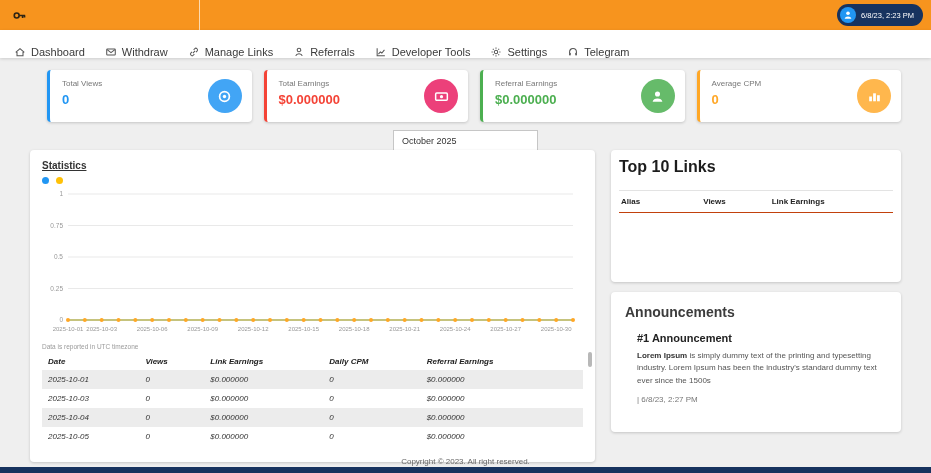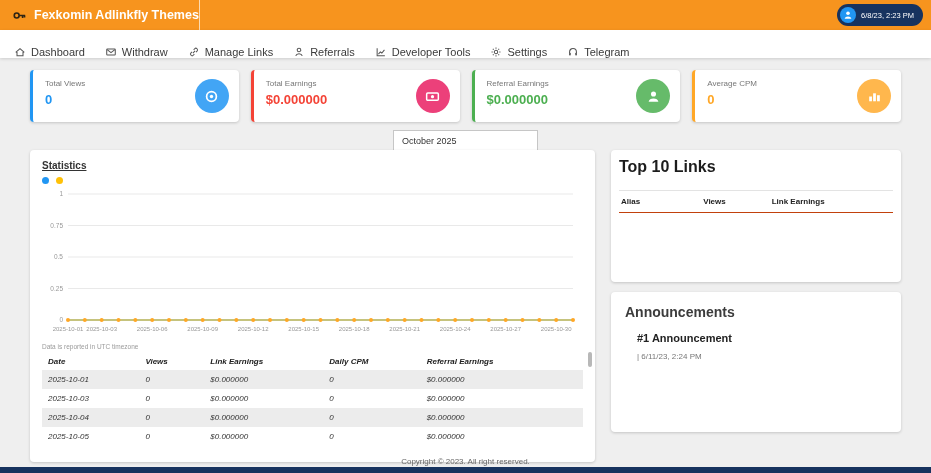--- a/index.html
+++ b/index.html
@@ -33,21 +33,21 @@
   }
   .nav-item{ display:flex; align-items:center; gap:5px; padding:0 10px; height:28px;
              font-size:11px; color:#3a3a3a; cursor:pointer; text-decoration:none;margin-top:16px;}
   .nicon{ display:flex; color:#555; }
   
   .cards-row{ position:absolute; top:70px; left:30px; right:30px; display:flex; gap:12px;}
   .stat-card{ flex:1; background:#fff; border-radius:4px; height:52px; position:relative;
               box-shadow:0 1px 3px rgba(0,0,0,.18); padding:9px 12px; border-left:3px solid #999;}
   .stat-card .label{ font-size:8px; color:#777;}
   .stat-card .value{ font-size:13px; font-weight:bold; margin-top:4px;}
-  .c-blue { border-left-color:#2196f3;}  .c-blue  .value{ color:#2196f3;}
+  .c-blue { border-left-color:#2196f3;margin-left:17px;}  .c-blue  .value{ color:#2196f3;}
   .c-red  { border-left-color:#f44336;}  .c-red   .value{ color:#f44336;}
   .c-green{ border-left-color:#4caf50;}  .c-green .value{ color:#4caf50;}
   .c-amber{ border-left-color:#ffa726;}  .c-amber .value{ color:#ffa726;}
   .stat-icon{ position:absolute; right:10px; top:9px; width:34px; height:34px; border-radius:50%;
               display:flex; align-items:center; justify-content:center;}
   .bg-blue{background:#42a5f5;} .bg-pink{background:#ec407a;}
   .bg-green{background:#66bb6a;} .bg-amber{background:#ffb74d;}
   
   .month-row{ position:absolute; top:130px; left:0; right:0; display:flex; justify-content:center;}
   .month-input{ background:#fff; border:1px solid #c6c6c6; width:145px; padding:5px 8px;
@@ -98,21 +98,20 @@
 <body>
 
 <header class="app-header">
   <div class="brand">
     <span class="nicon">
       <svg width="15" height="15" viewBox="0 0 16 16">
           <circle cx="5" cy="8" r="2.6" fill="none" stroke="#2e2414" stroke-width="1.7"></circle>
           <path d="M7.6 8 H14 M11.3 8 V10.6 M13.4 8 V10" stroke="#2e2414" stroke-width="1.7" fill="none"></path>
         </svg>
     </span>
-    <span class="brand-title">Fexkomin Adlinkfly Themes</span>
   </div>
   <div class="spacer"></div>
   <div class="user-pill">
     <span class="avatar">
       <svg width="12" height="12" viewBox="0 0 16 16">
           <circle cx="8" cy="5.6" r="2.4" fill="#fff"></circle>
           <path d="M3.4 13 a4.7 3.9 0 0 1 9.2 0 Z" fill="#fff"></path>
         </svg>
     </span>
     <span class="datetime">6/8/23, 2:23 PM</span>
@@ -351,20 +350,21 @@
         </tr>
       </thead>
     <tbody></tbody>
   </table>
 </section>
 
 <section class="ann-panel">
   <div class="ann-title">Announcements</div>
   <div class="ann-item">
     <div class="ann-heading">#1 Announcement</div>
-    <div class="ann-time">| 6/11/23, 2:24 PM</div>
+    <p class="ann-body"><b>Lorem Ipsum</b><span> is simply dummy text of the printing and typesetting industry. Lorem Ipsum has been the industry's standard dummy text ever since the 1500s</span></p>
+    <div class="ann-time">| 6/8/23, 2:27 PM</div>
   </div>
 </section>
 
 <footer class="footer">
   <span>Copyright © 2023. All right reserved.</span>
 </footer>
 <div class="bottom-bar"></div>
 
 </body></html>

